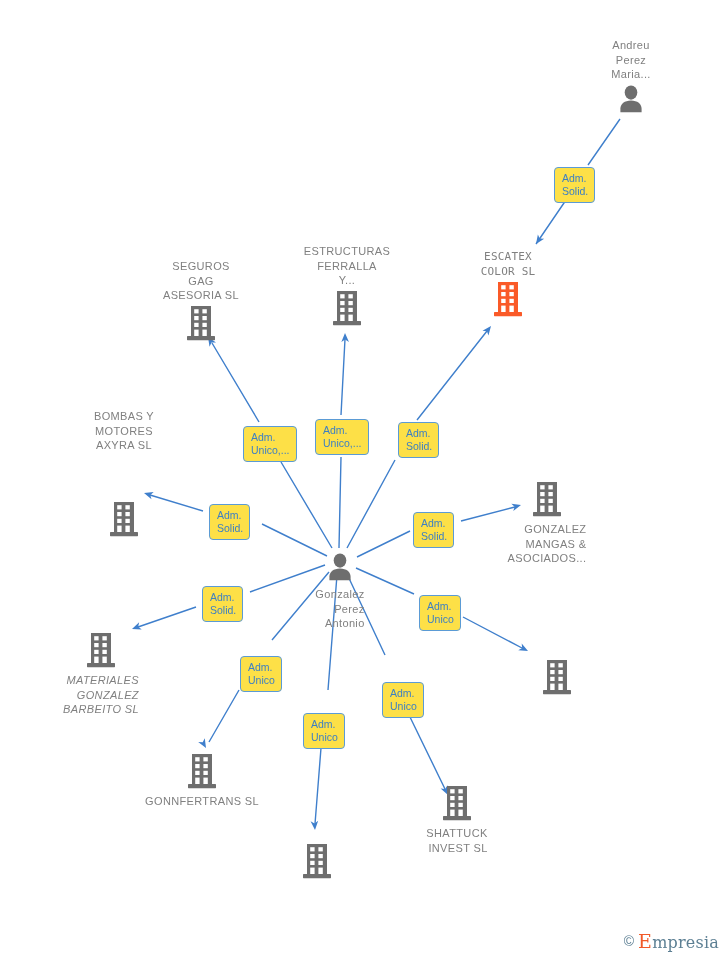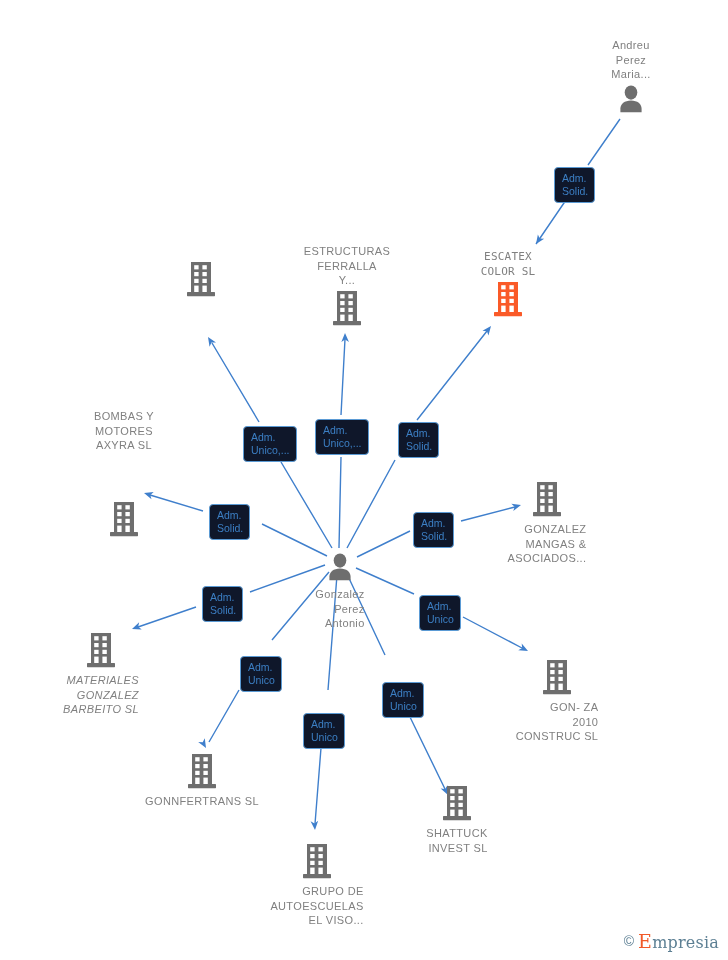--- a/index.html
+++ b/index.html
@@ -52,21 +52,21 @@
   
   .node.label-top   { flex-direction:column; }
   .node.label-bottom{ flex-direction:column-reverse;text-align:right; }
   .node.label-top .glyph{ margin-top:2px; }
   .node.label-bottom .glyph{ margin-bottom:1px; }
 
   
   .edge-tag{
     position:absolute;
     box-sizing:border-box;
-    background:#0f172a;
+    background:#fde047;
     border:1px solid #5b9bd5;
     border-radius:4px;
     color:#3c7fc4;
     font-size:10.5px;
     line-height:13px;
     padding:4px 6px 4px 7px;
     text-align:left;
     white-space:pre-line;
     cursor:pointer;
     box-shadow:0 0 0 0 rgba(0,0,0,0);
@@ -150,20 +150,23 @@
               <rect x="8.2" y="11.0" width="4.4" height="4.2"></rect>
               <rect x="16.4" y="11.0" width="4.4" height="4.2"></rect>
               <rect x="8.2" y="17.8" width="4.4" height="4.2"></rect>
               <rect x="16.4" y="17.8" width="4.4" height="4.2"></rect>
               <rect x="8.2" y="24.6" width="4.4" height="6.4"></rect>
               <rect x="16.4" y="24.6" width="4.4" height="6.4"></rect>
             </g>
           </svg></span>
       </div>
       <div class="node label-top" style="left: 201px; top: 259px;">
+        <div class="label">SEGUROS
+GAG
+ASESORIA  SL</div>
         <span class="glyph"><svg width="30" height="36" viewBox="0 0 30 36" xmlns="http://www.w3.org/2000/svg">
             <g fill="#6e6e6e">
               <path d="M5 1 h20 v30 h-20 z"></path>
               <rect x="1" y="31" width="28" height="4.2" rx="0.6"></rect>
             </g>
             <g fill="#ffffff">
               <rect x="8.2" y="4.2" width="4.4" height="4.2"></rect>
               <rect x="16.4" y="4.2" width="4.4" height="4.2"></rect>
               <rect x="8.2" y="11.0" width="4.4" height="4.2"></rect>
               <rect x="16.4" y="11.0" width="4.4" height="4.2"></rect>
@@ -252,23 +255,20 @@
               <rect x="8.2" y="11.0" width="4.4" height="4.2"></rect>
               <rect x="16.4" y="11.0" width="4.4" height="4.2"></rect>
               <rect x="8.2" y="17.8" width="4.4" height="4.2"></rect>
               <rect x="16.4" y="17.8" width="4.4" height="4.2"></rect>
               <rect x="8.2" y="24.6" width="4.4" height="6.4"></rect>
               <rect x="16.4" y="24.6" width="4.4" height="6.4"></rect>
             </g>
           </svg></span>
       </div>
       <div class="node label-bottom" style="left: 557px; top: 659px;">
-        <div class="label">GON- ZA
-2010
-CONSTRUC  SL</div>
         <span class="glyph"><svg width="30" height="36" viewBox="0 0 30 36" xmlns="http://www.w3.org/2000/svg">
             <g fill="#6e6e6e">
               <path d="M5 1 h20 v30 h-20 z"></path>
               <rect x="1" y="31" width="28" height="4.2" rx="0.6"></rect>
             </g>
             <g fill="#ffffff">
               <rect x="8.2" y="4.2" width="4.4" height="4.2"></rect>
               <rect x="16.4" y="4.2" width="4.4" height="4.2"></rect>
               <rect x="8.2" y="11.0" width="4.4" height="4.2"></rect>
               <rect x="16.4" y="11.0" width="4.4" height="4.2"></rect>
@@ -312,23 +312,20 @@
               <rect x="8.2" y="11.0" width="4.4" height="4.2"></rect>
               <rect x="16.4" y="11.0" width="4.4" height="4.2"></rect>
               <rect x="8.2" y="17.8" width="4.4" height="4.2"></rect>
               <rect x="16.4" y="17.8" width="4.4" height="4.2"></rect>
               <rect x="8.2" y="24.6" width="4.4" height="6.4"></rect>
               <rect x="16.4" y="24.6" width="4.4" height="6.4"></rect>
             </g>
           </svg></span>
       </div>
       <div class="node label-bottom" style="left: 317px; top: 843px;">
-        <div class="label">GRUPO DE
-AUTOESCUELAS
-EL VISO...</div>
         <span class="glyph"><svg width="30" height="36" viewBox="0 0 30 36" xmlns="http://www.w3.org/2000/svg">
             <g fill="#6e6e6e">
               <path d="M5 1 h20 v30 h-20 z"></path>
               <rect x="1" y="31" width="28" height="4.2" rx="0.6"></rect>
             </g>
             <g fill="#ffffff">
               <rect x="8.2" y="4.2" width="4.4" height="4.2"></rect>
               <rect x="16.4" y="4.2" width="4.4" height="4.2"></rect>
               <rect x="8.2" y="11.0" width="4.4" height="4.2"></rect>
               <rect x="16.4" y="11.0" width="4.4" height="4.2"></rect>

